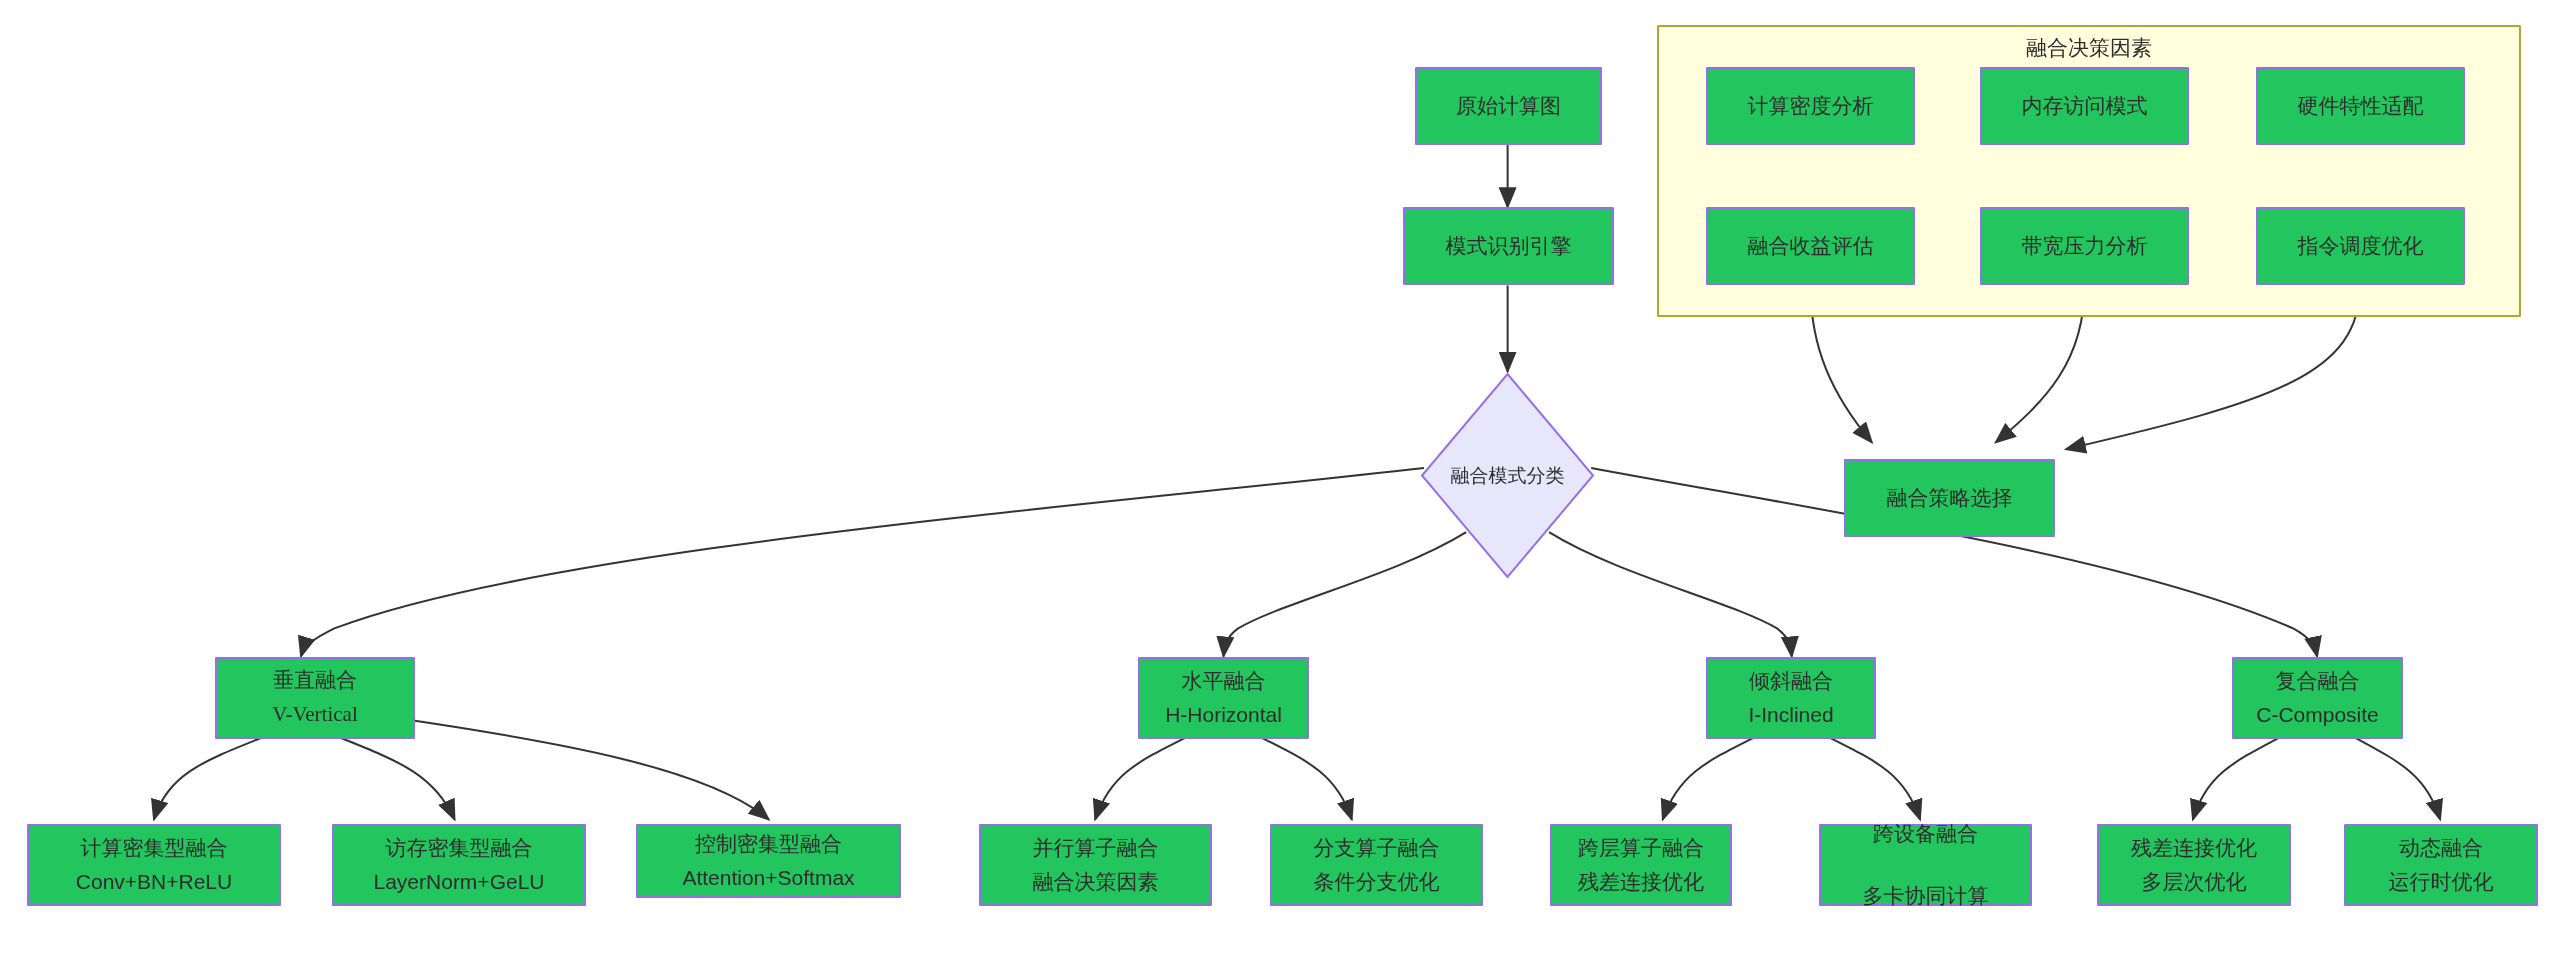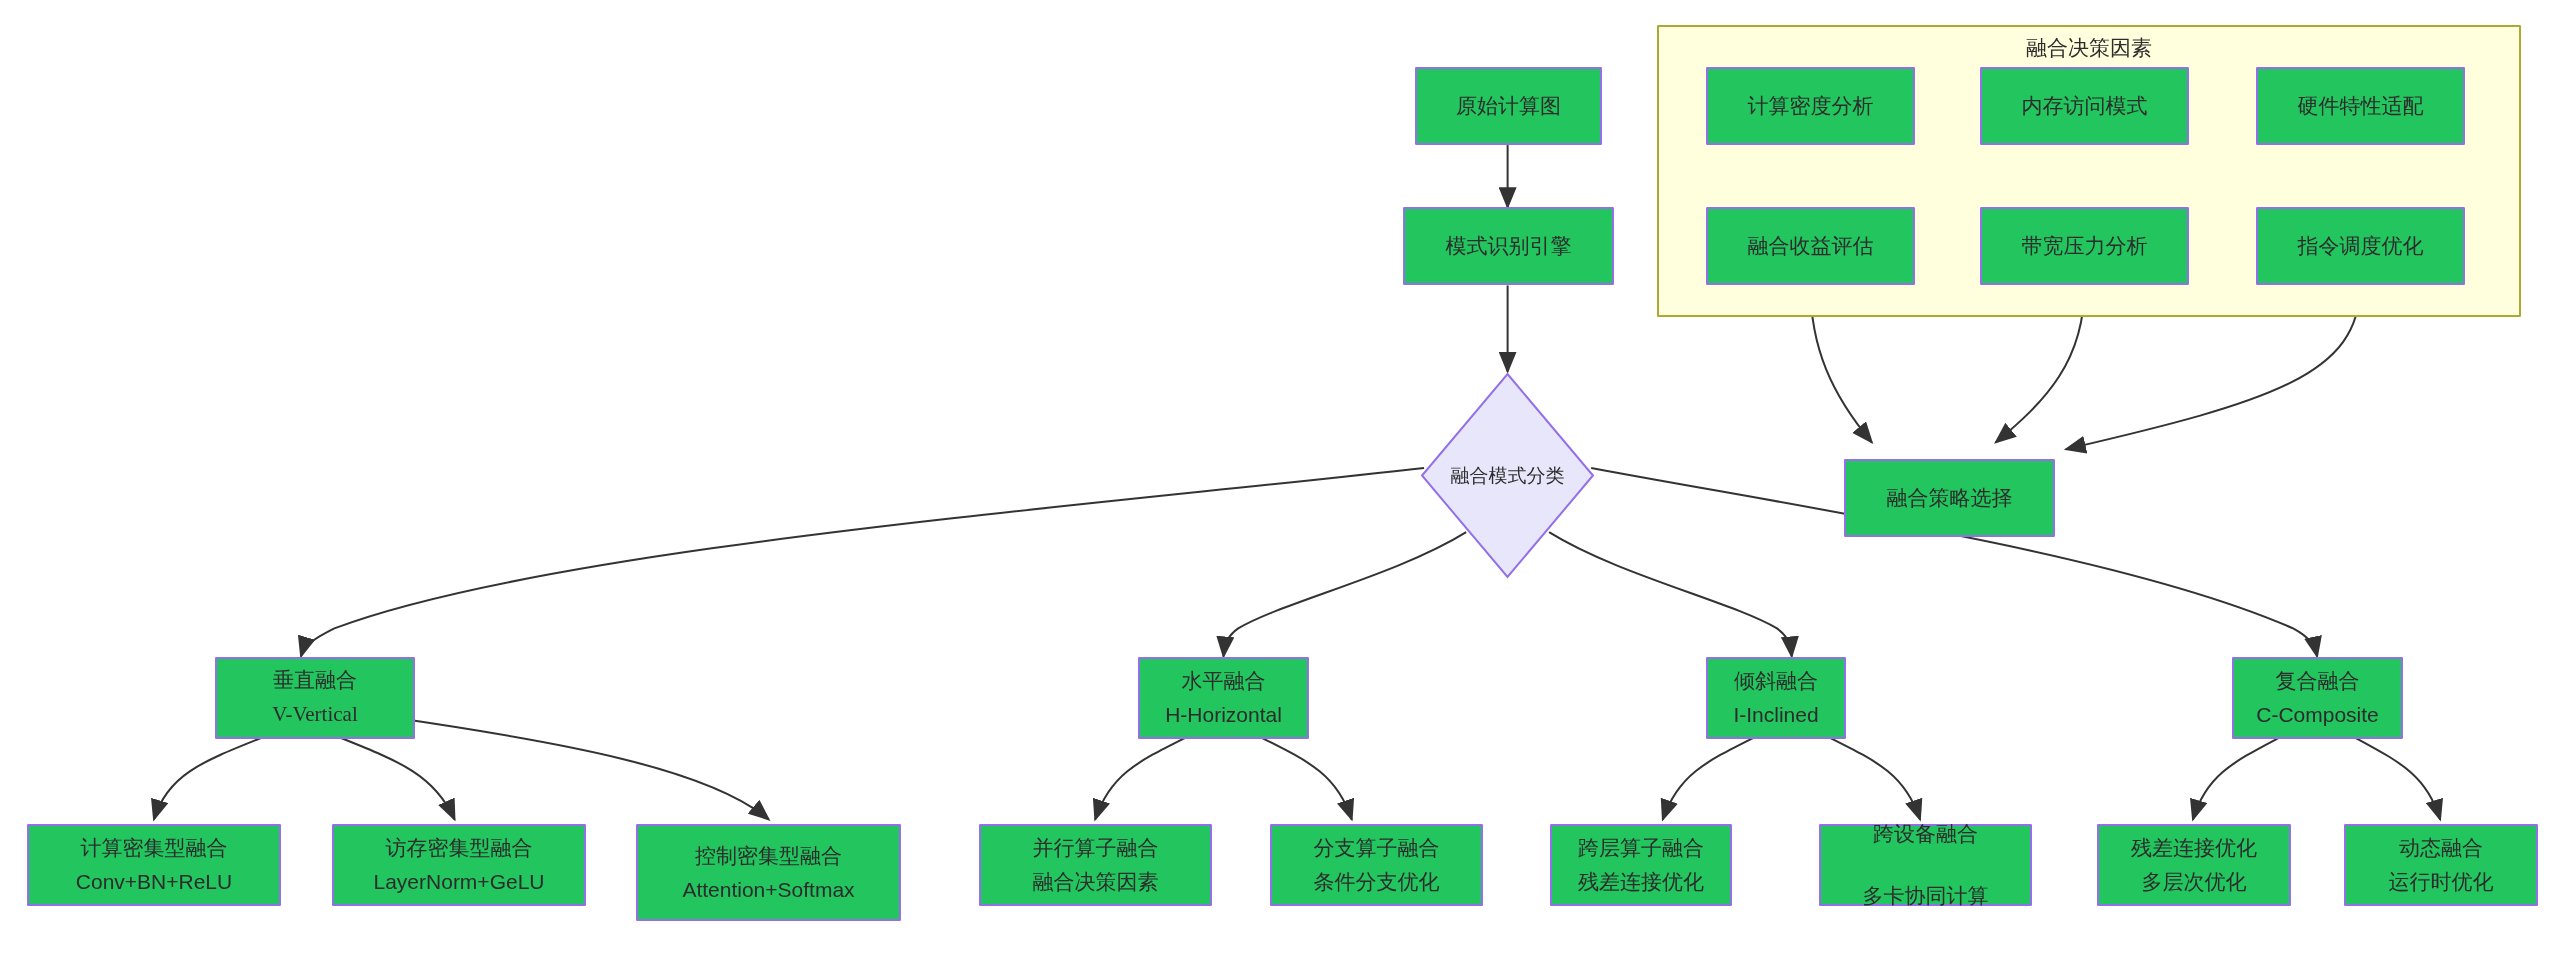--- a/index.html
+++ b/index.html
@@ -144,38 +144,38 @@
   </div>
 
   <div class="node" style="left:215px;top:657px;width:200px;height:82px;font-family:Liberation Serif, serif;">
     <span>垂直融合</span>
     <span class="l2">V-Vertical</span>
   </div>
   <div class="node" style="left:1138px;top:657px;width:171px;height:82px;">
     <span>水平融合</span>
     <span class="l2">H-Horizontal</span>
   </div>
-  <div class="node" style="left:1706px;top:657px;width:140px;height:82px;">
+  <div class="node" style="left:1706px;top:657px;width:170px;height:82px;">
     <span>倾斜融合</span>
     <span class="l2">I-Inclined</span>
   </div>
   <div class="node" style="left:2232px;top:657px;width:171px;height:82px;">
     <span>复合融合</span>
     <span class="l2">C-Composite</span>
   </div>
 
   <div class="node" style="left:27px;top:824px;width:254px;height:82px;">
     <span>计算密集型融合</span>
     <span class="l2">Conv+BN+ReLU</span>
   </div>
   <div class="node" style="left:332px;top:824px;width:254px;height:82px;">
     <span>访存密集型融合</span>
     <span class="l2">LayerNorm+GeLU</span>
   </div>
-  <div class="node" style="left:636px;top:824px;width:265px;height:97px;align-items:center;">
+  <div class="node" style="left:636px;top:824px;width:265px;height:74px;align-items:center;">
     <span>控制密集型融合</span>
     <span class="l2">Attention+Softmax</span>
   </div>
   <div class="node" style="left:979px;top:824px;width:233px;height:82px;">
     <span>并行算子融合</span>
     <span class="l2">融合决策因素</span>
   </div>
   <div class="node" style="left:1270px;top:824px;width:213px;height:82px;">
     <span>分支算子融合</span>
     <span class="l2">条件分支优化</span>

